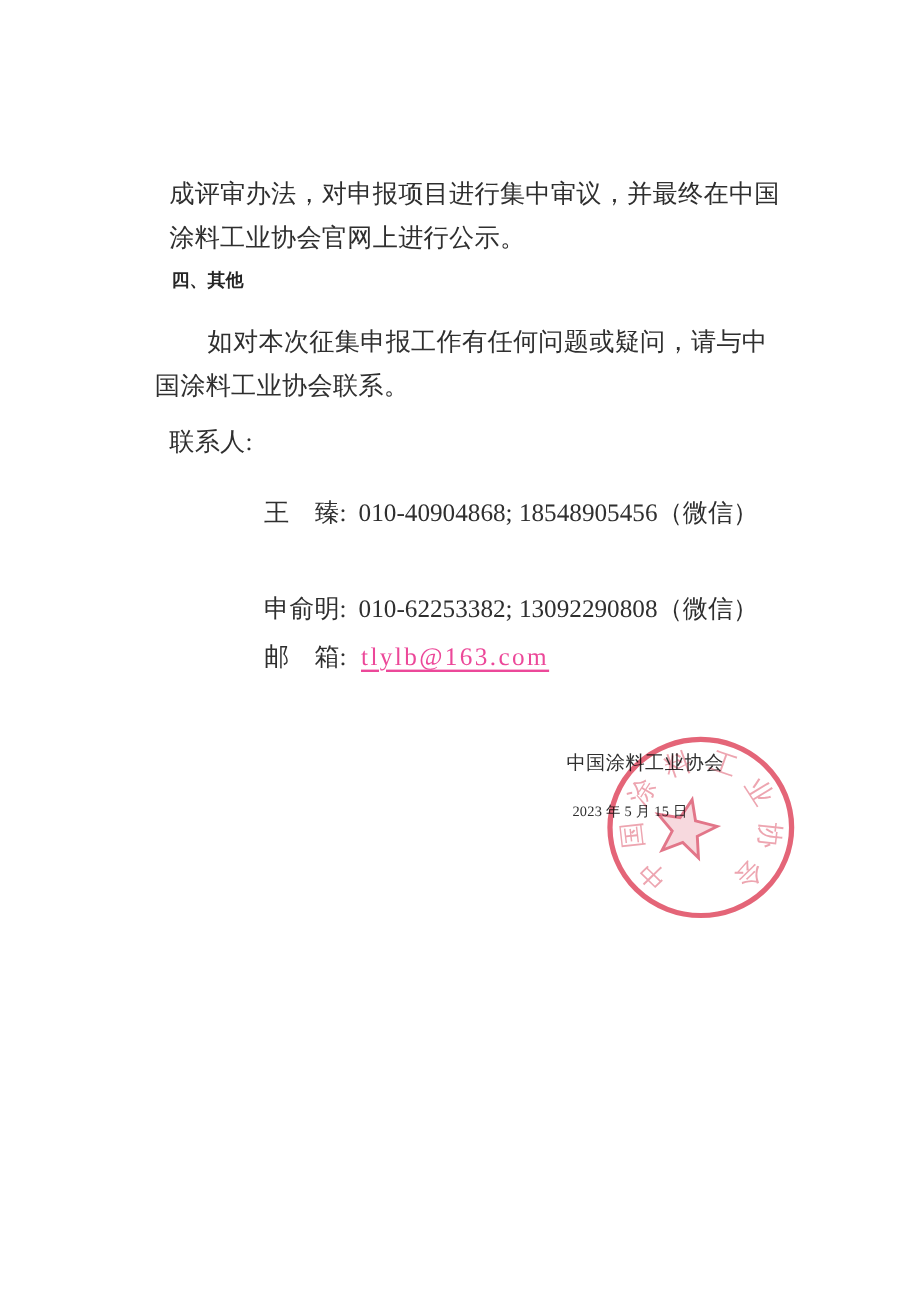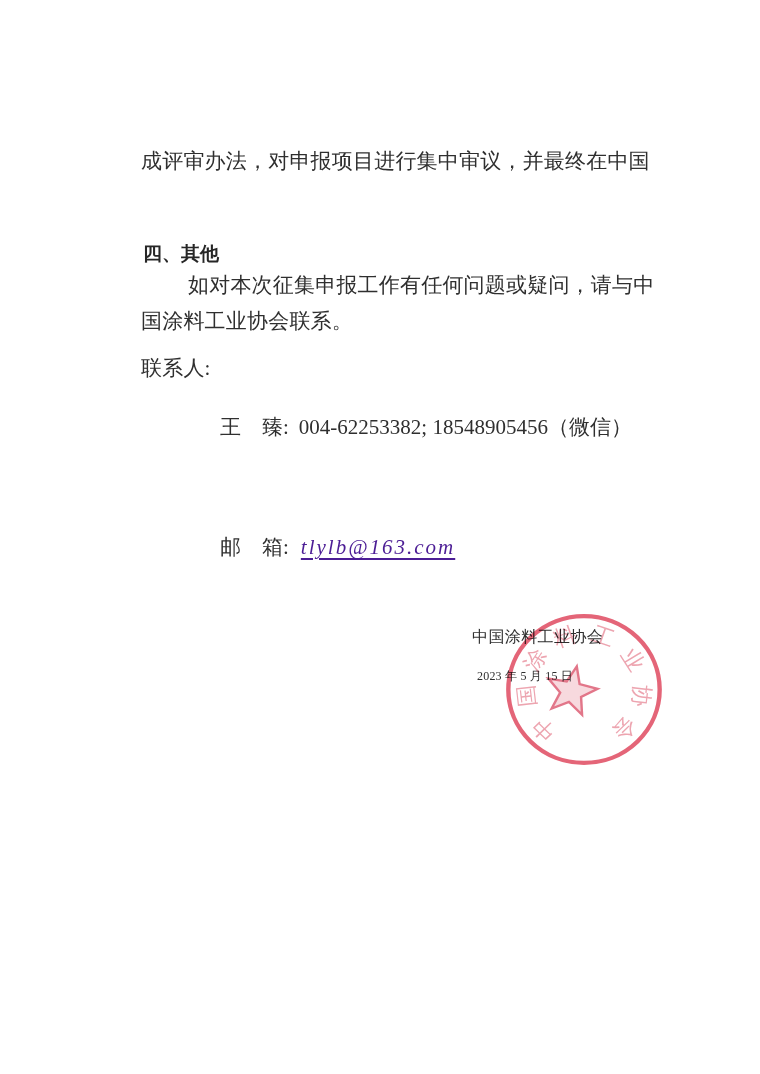--- a/index.html
+++ b/index.html
@@ -21,47 +21,46 @@
     line-height: 1.2;
     white-space: pre;
     letter-spacing: 0.2px;
   }
 
   .para-line1   { left: 141px; top: 109px; }
   .para-line2   { left: 141px; top: 146px; }
 
   .heading {
     position: absolute;
-    left: 143px; top: 201px;
+    left: 143px; top: 184px;
     font-family: "Liberation Sans", "DejaVu Sans", sans-serif;
     font-weight: 700;
-    font-size: 19px;
+    font-size: 15px;
     color: #262626;
     white-space: pre;
   }
 
-  .para2-line1  { left: 188px; top: 233px; }
-  .para2-line2  { left: 141px; top: 269px; }
+  .para2-line1  { left: 173px; top: 233px; }
+  .para2-line2  { left: 129px; top: 269px; }
   .contact-label{ left: 141px; top: 316px; }
 
   .contact-row  { position: absolute; left: 199px; font-size: 21px; white-space: pre; }
   .contact-row .name { display: inline-block; }
   .contact-row .info { margin-left: 10px; }
   .contact-row-0 { top: 348px; }
   .contact-row-1 { top: 388px; }
   .contact-row-2 { top: 428px; }
   .contact-row-3 { top: 468px; }
 
   .email-address {
     margin-left: 12px;
     letter-spacing: 2px;
     text-decoration: underline;
     text-underline-offset: 4px;
-    color: #4c1d95;
-    font-style: italic;
+    color: #ec4899;
   }
 
   .sig-org  { left: 472px; top: 587px; font-size: 16px; letter-spacing: 0.4px; }
   .sig-date { left: 477px; top: 629px; font-size: 12px; letter-spacing: 0.2px; }
 
   .seal {
     position: absolute;
     left: 501px; top: 569px;
     width: 166px; height: 161px;
     mix-blend-mode: multiply;
@@ -73,30 +72,34 @@
     font-size: 23px;
     opacity: 0.88;
   }
 </style>
 </head>
 <body>
 
 <div class="page">
 
   <div class="line para-line1">成评审办法，对申报项目进行集中审议，并最终在中国</div>
+  <div class="line para-line2">涂料工业协会官网上进行公示。</div>
 
   <div class="heading">四、其他</div>
 
   <div class="line para2-line1">如对本次征集申报工作有任何问题或疑问，请与中</div>
   <div class="line para2-line2">国涂料工业协会联系。</div>
 
   <div class="line contact-label">联系人:</div>
 
   <div class="contact-row contact-row-0">
-    <span class="name">王　臻:</span><span class="info">004-62253382; 18548905456（微信）</span>
+    <span class="name">王　臻:</span><span class="info">010-40904868; 18548905456（微信）</span>
+  </div>
+  <div class="contact-row contact-row-2">
+    <span class="name">申俞明:</span><span class="info">010-62253382; 13092290808（微信）</span>
   </div>
   <div class="contact-row contact-row-3">
     <span class="name">邮　箱:</span><span class="email-address">tlylb@163.com</span>
   </div>
 
   <div class="line sig-org">中国涂料工业协会</div>
   <div class="line sig-date">2023 年 5 月 15 日</div>
 
   <svg class="seal" viewBox="0 0 170 170" preserveAspectRatio="none" aria-hidden="true">
     <circle cx="85" cy="85" r="77.5" fill="none" stroke-width="4.5" stroke="#e2586c"></circle>

